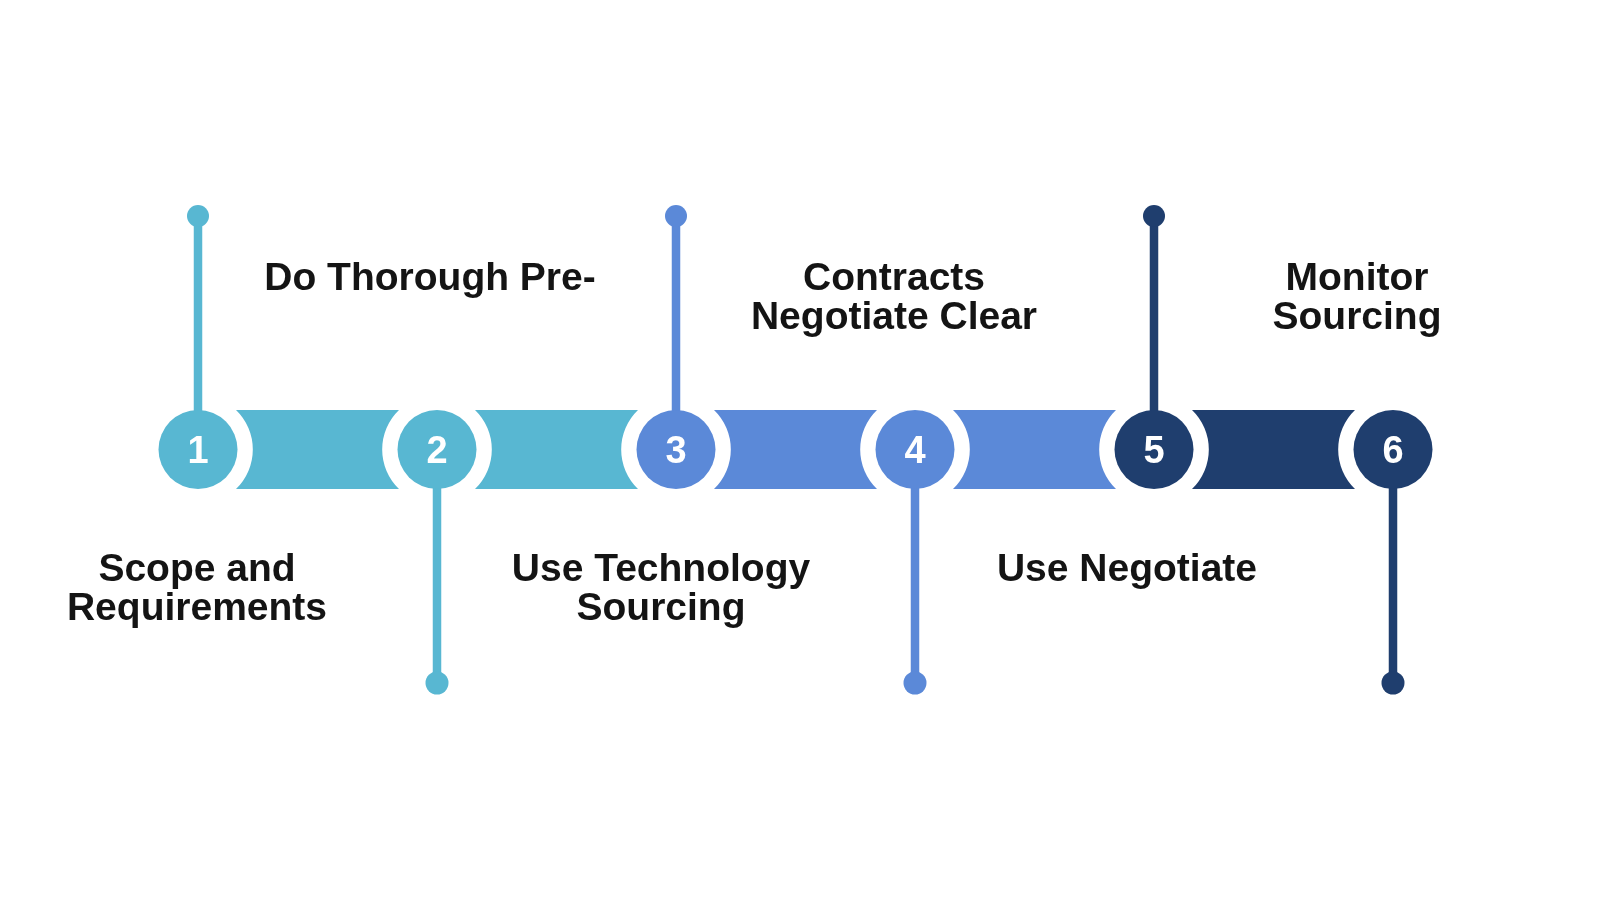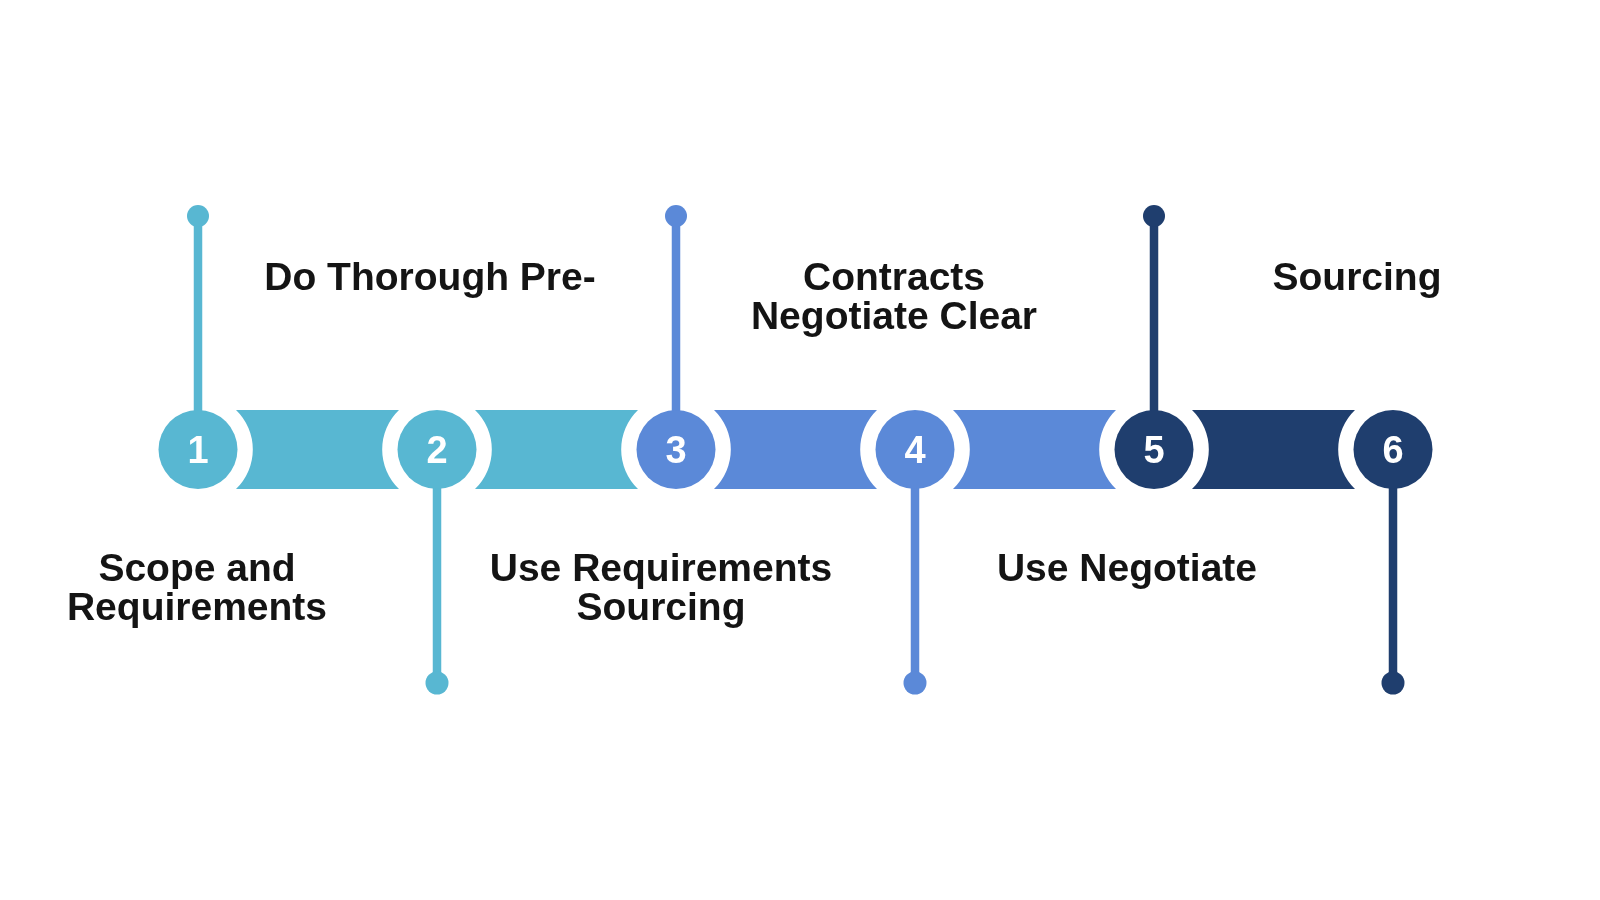--- a/index.html
+++ b/index.html
@@ -90,31 +90,32 @@
   <div class="step-label below" style="left:197px">
     <div>Scope and</div>
     <div>Requirements</div>
   </div>
 
   <div class="step-label above" style="left:430px">
     <div>Do Thorough Pre-</div>
   </div>
 
   <div class="step-label below" style="left:661px">
-    <div>Use Requirements</div>
+    <div>Use Technology</div>
     <div>Sourcing</div>
   </div>
 
   <div class="step-label above" style="left:894px">
     <div>Contracts</div>
     <div>Negotiate Clear</div>
   </div>
 
   <div class="step-label below" style="left:1127px">
     <div>Use Negotiate</div>
     <div></div>
   </div>
 
   <div class="step-label above" style="left:1357px">
+    <div>Monitor</div>
     <div>Sourcing</div>
   </div>
 
 </div>
 
 </body></html>

